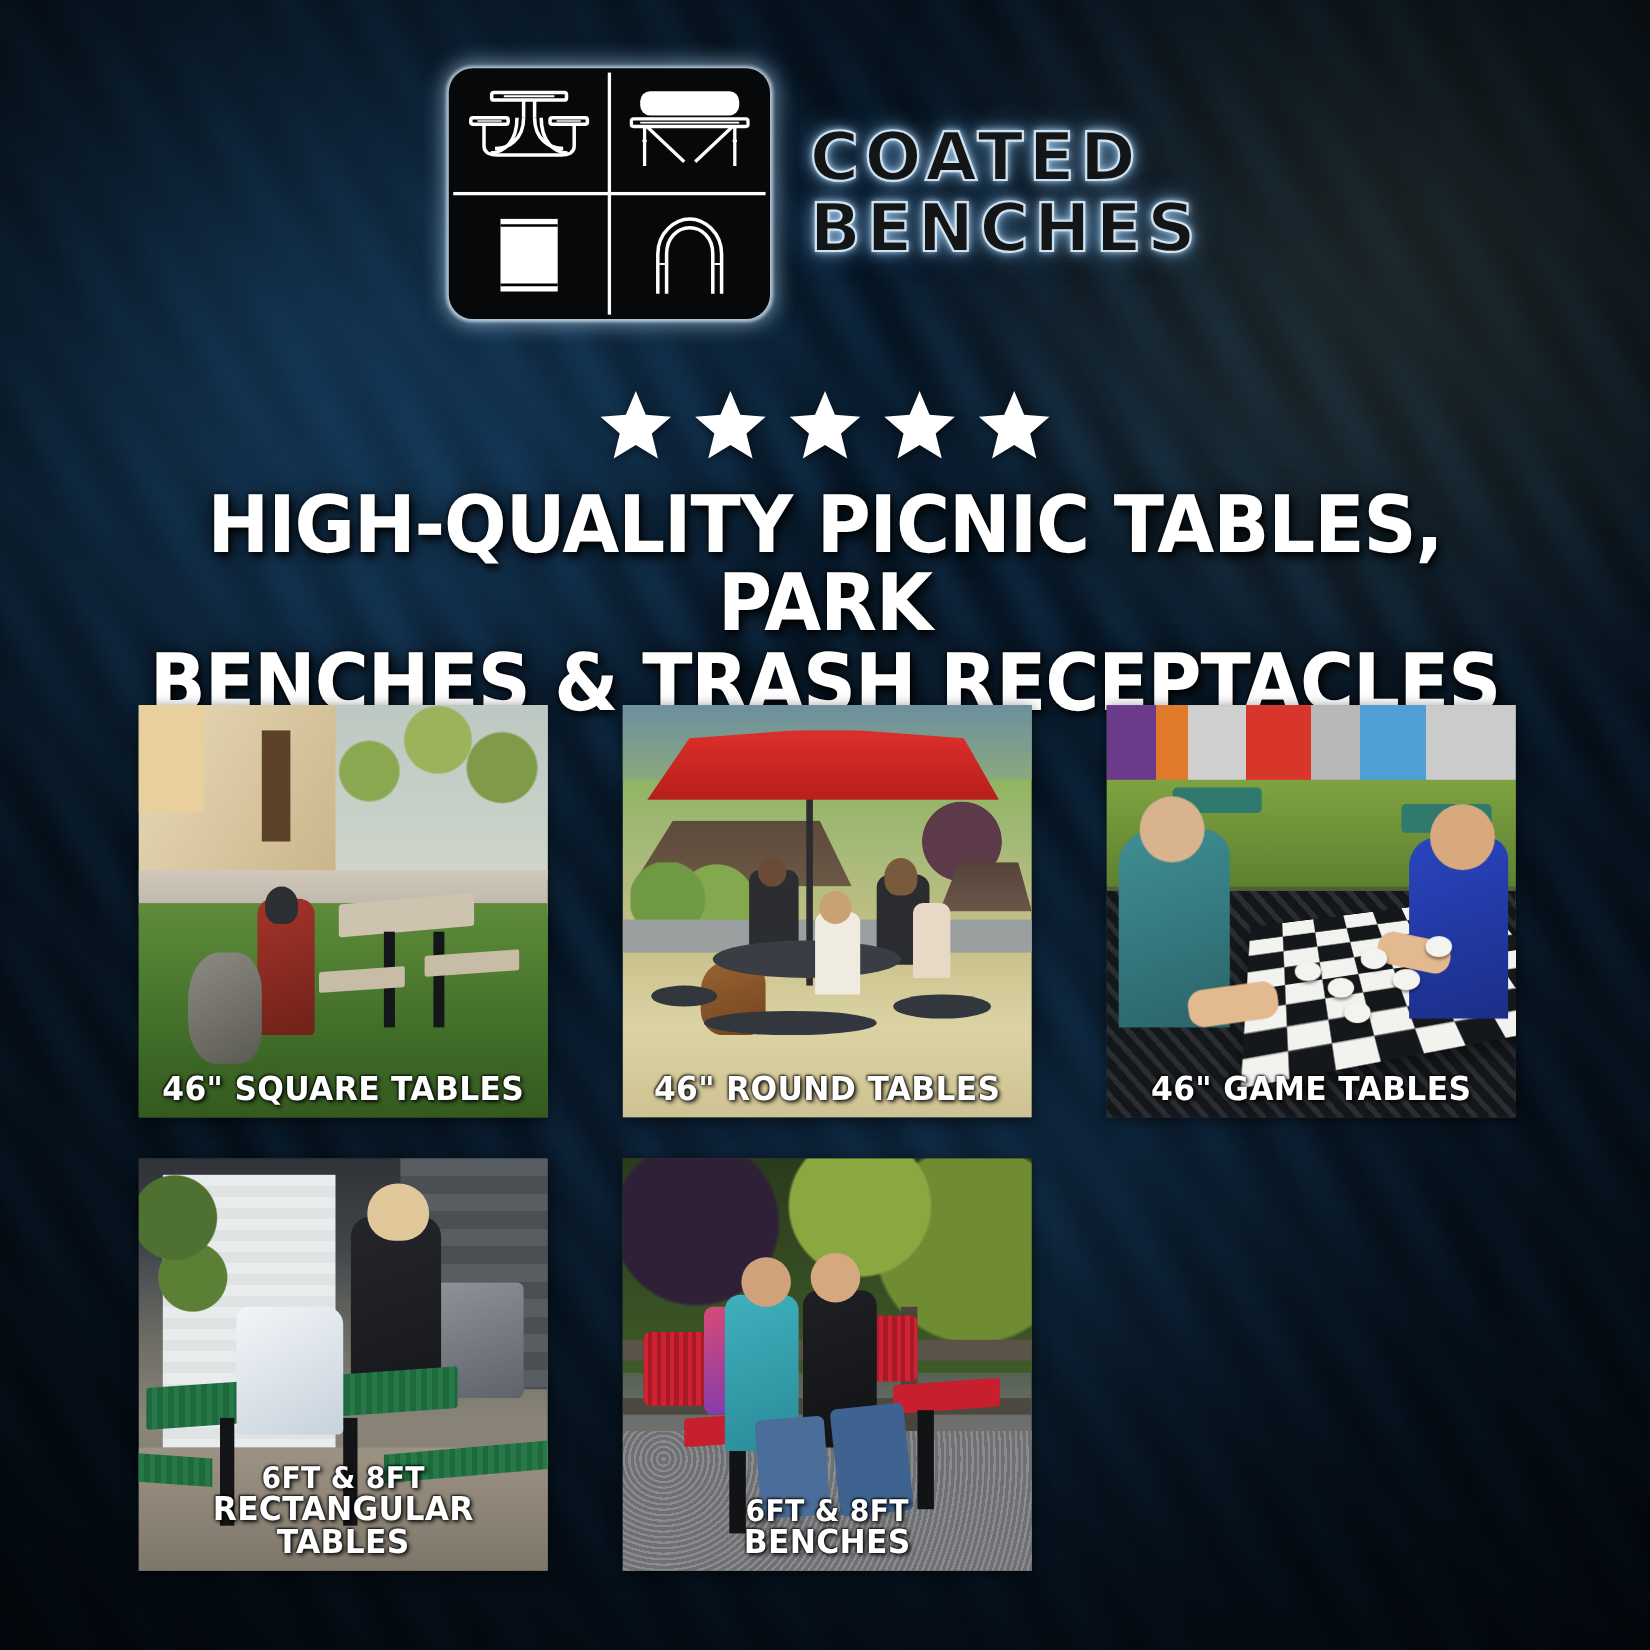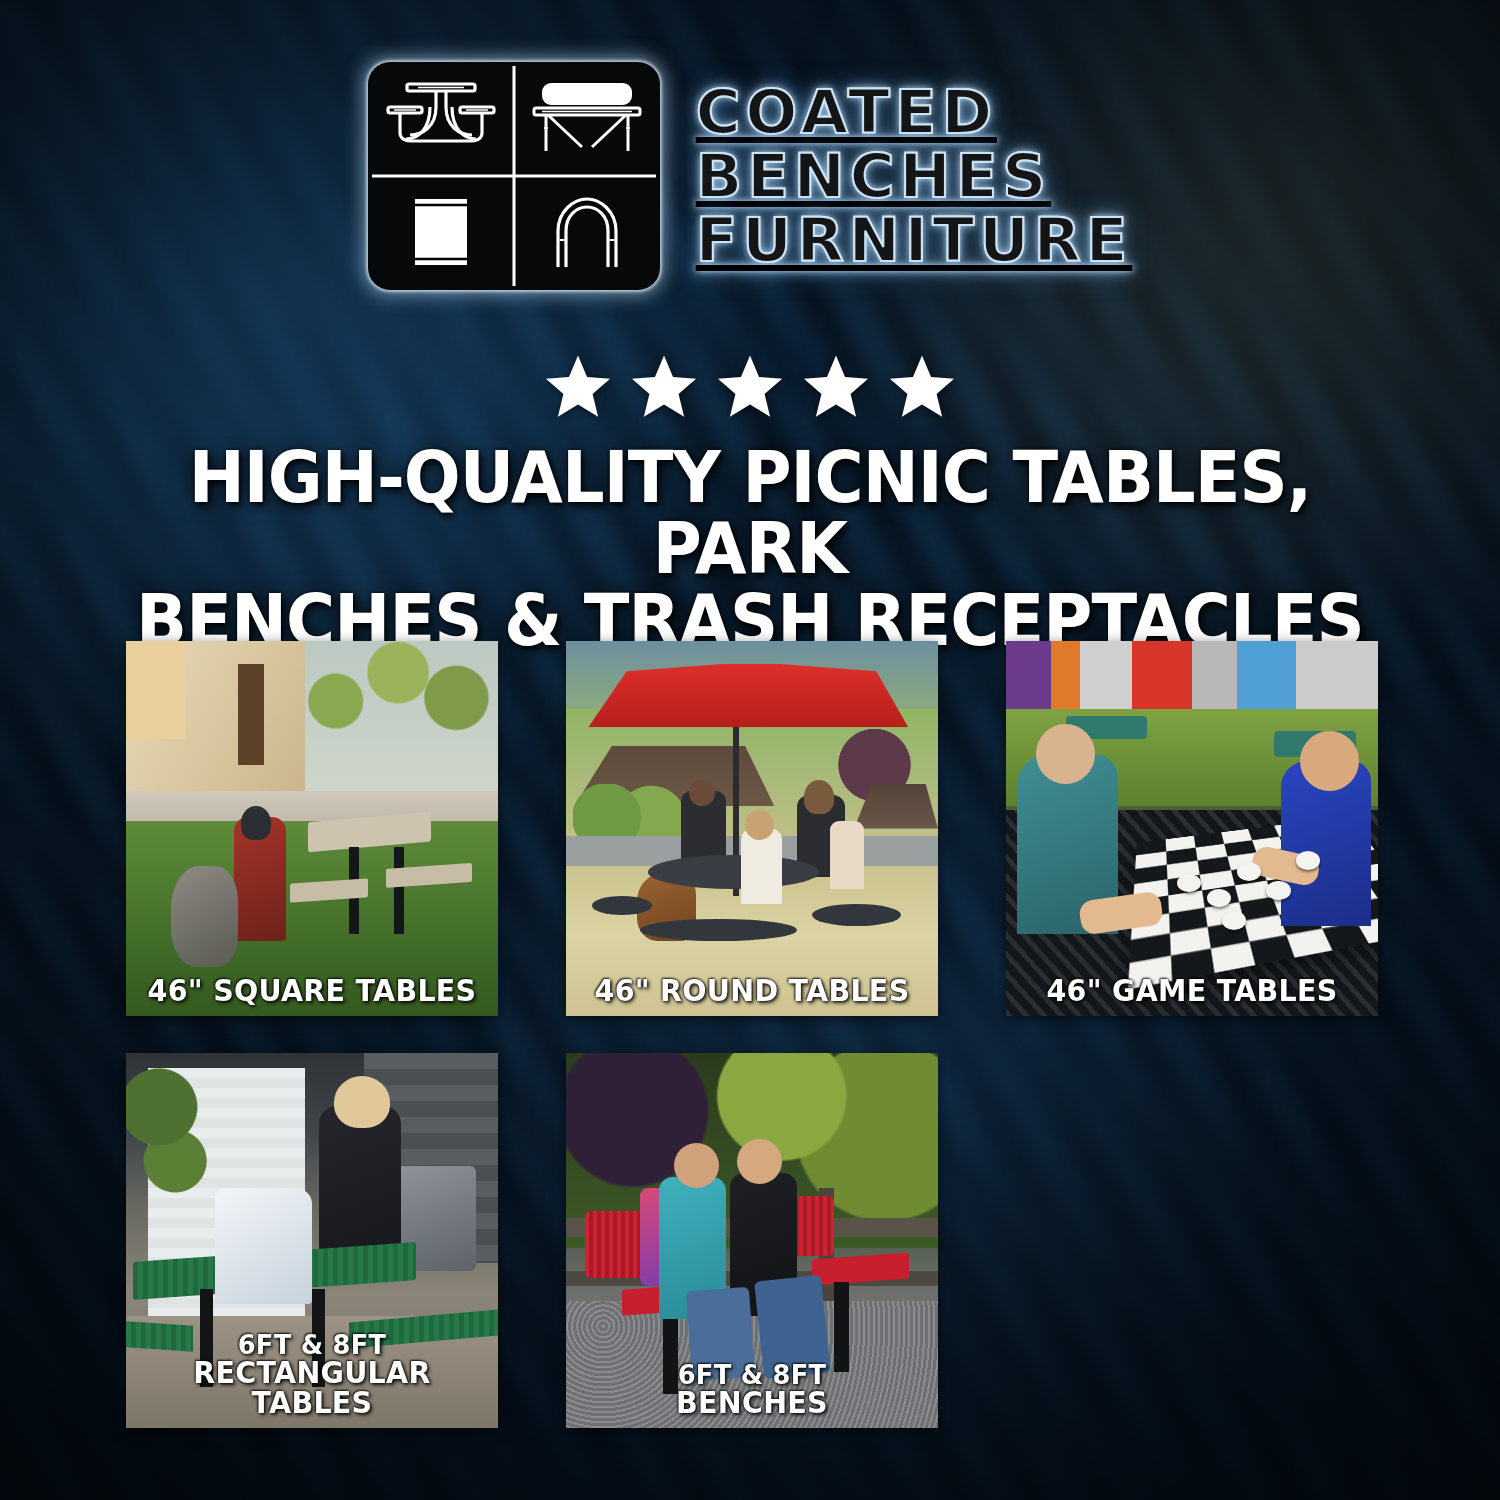--- a/index.html
+++ b/index.html
@@ -77,21 +77,21 @@
     box-shadow:0 0 18px 5px rgba(190,225,255,0.55), 0 0 3px 2px rgba(255,255,255,0.65);
     display:grid;
     grid-template-columns:1fr 1fr;
     grid-template-rows:1fr 1fr;
     overflow:hidden;
   }
   .logo-cell { position:relative; display:flex; align-items:center; justify-content:center; }
   .logo-mark .vline { position:absolute; left:50%; top:4px; bottom:4px; width:3px; background:#fff; transform:translateX(-50%); }
   .logo-mark .hline { position:absolute; top:50%; left:4px; right:4px; height:3px; background:#fff; transform:translateY(-50%); }
 
-  .wordmark { display:flex; flex-direction:column; gap:2px;text-decoration:underline; }
+  .wordmark { display:flex; flex-direction:column; gap:2px; }
   .wordmark div {
     font-family:"DejaVu Sans", sans-serif;
     font-weight:700;
     font-size:61px;
     letter-spacing:5px;
     line-height:1.02;
     color:#131517;
     -webkit-text-stroke:2px #cfe2ef;
     text-shadow:
       0 0 6px rgba(200,230,255,0.95),
@@ -361,21 +361,20 @@
         </svg>
       </div>
 
       <div class="vline"></div>
       <div class="hline"></div>
     </div>
 
     <div class="wordmark">
       <div>COATED</div>
       <div>BENCHES</div>
-      <div>FURNITURE</div>
     </div>
   </div>
 
   <div class="stars">
     <svg width="72" height="70" viewBox="0 0 24 24" fill="#ffffff">
         <polygon points="12,1.2 15.1,8.6 23,9.2 17,14.4 18.9,22.2 12,18 5.1,22.2 7,14.4 1,9.2 8.9,8.6"></polygon>
       </svg>
     <svg width="72" height="70" viewBox="0 0 24 24" fill="#ffffff">
         <polygon points="12,1.2 15.1,8.6 23,9.2 17,14.4 18.9,22.2 12,18 5.1,22.2 7,14.4 1,9.2 8.9,8.6"></polygon>
       </svg>

